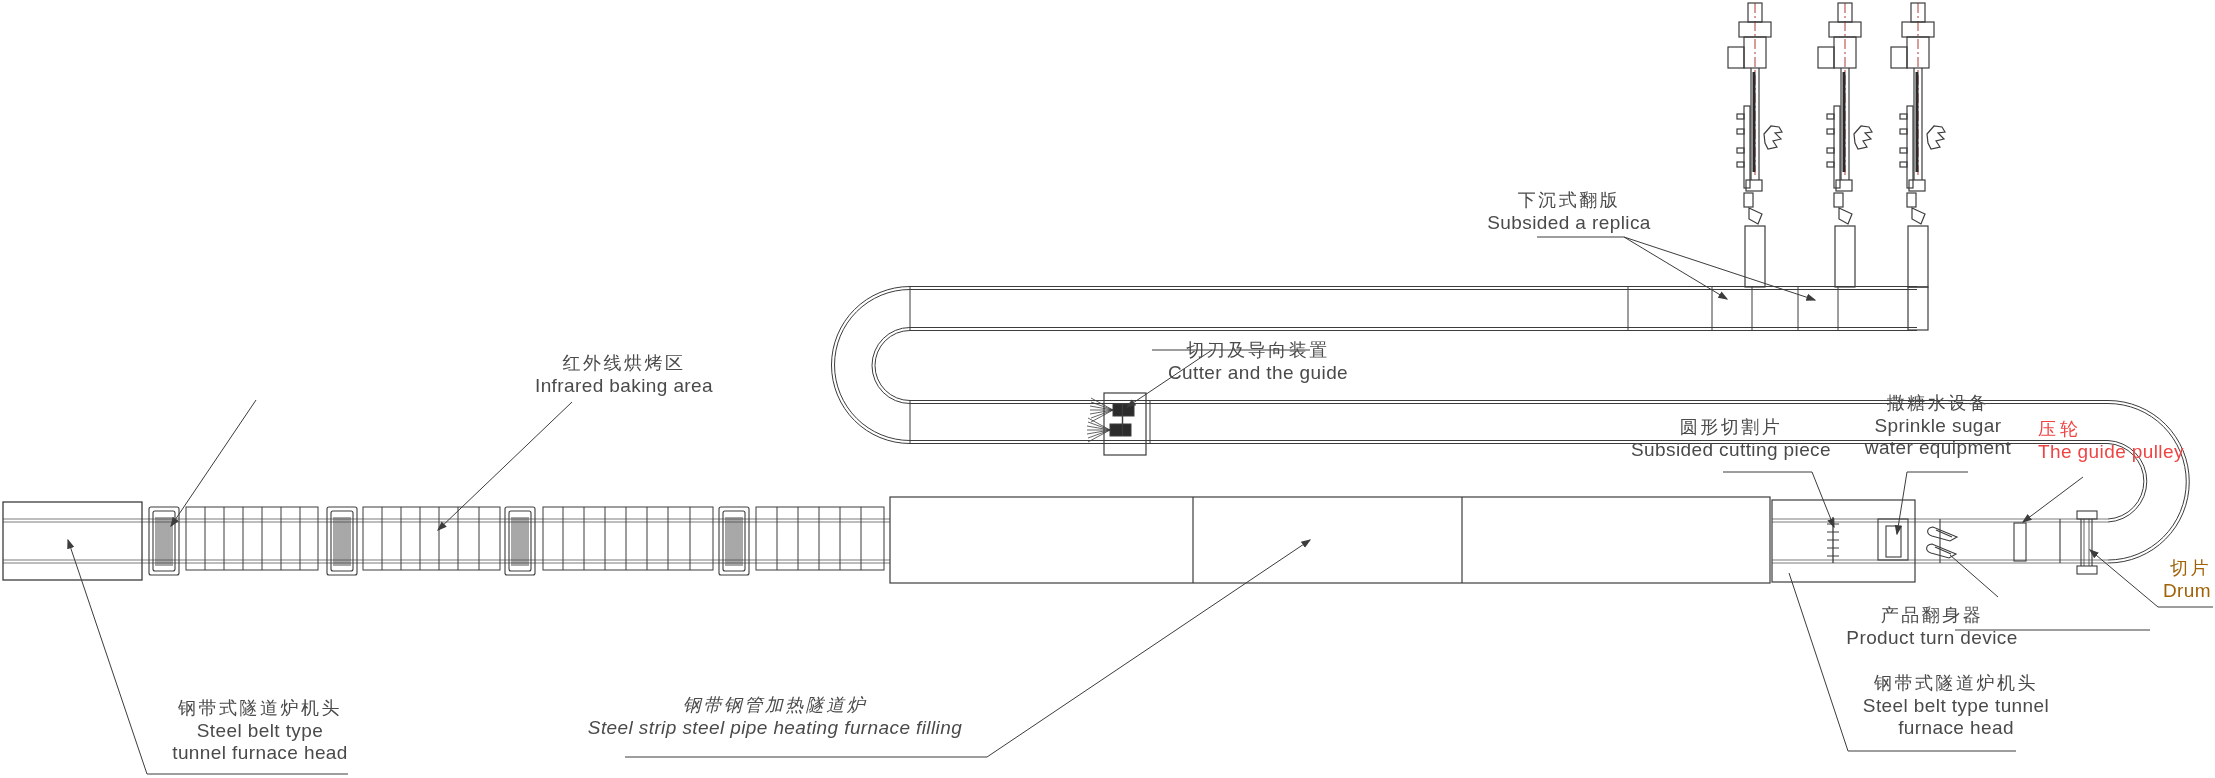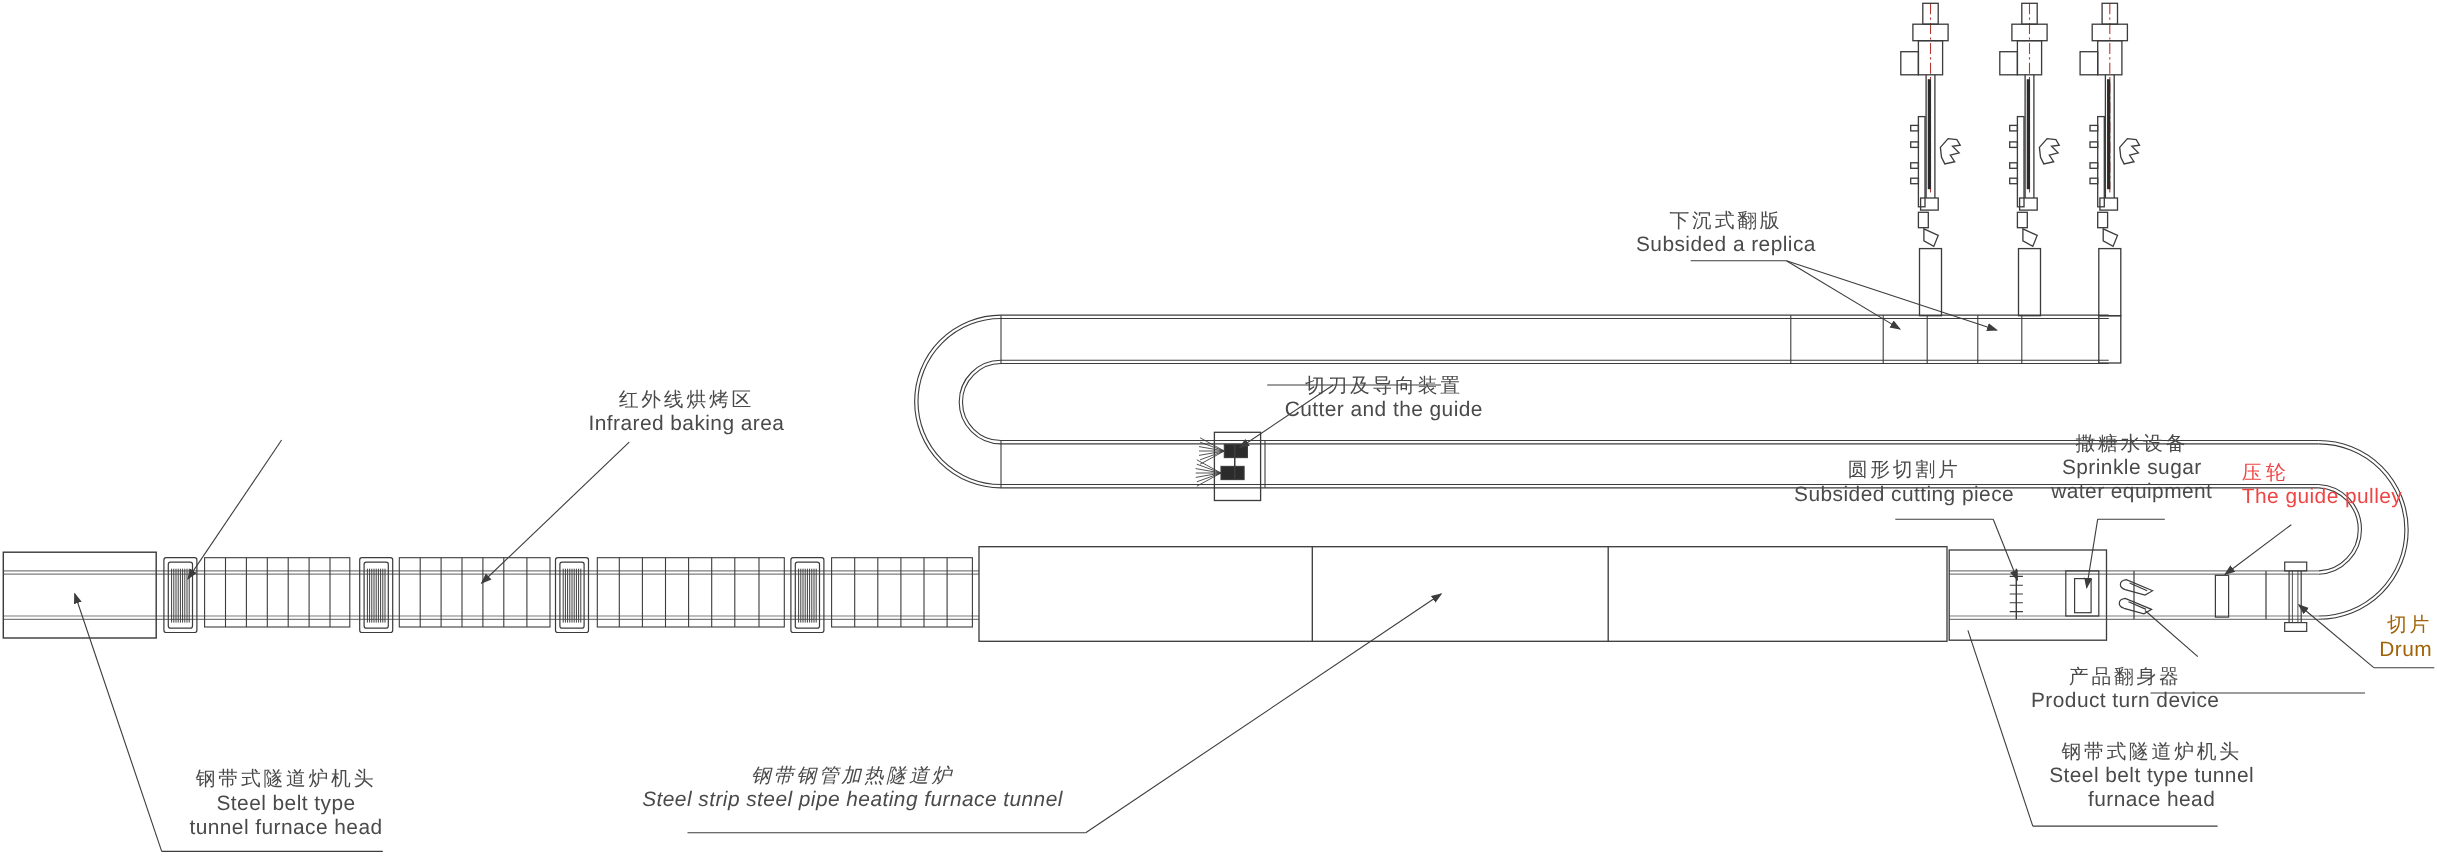--- a/index.html
+++ b/index.html
@@ -259,21 +259,21 @@
 </div>
 
 <div class="lbl" style="left:260px;top:698px;">
   <span class="zh">钢带式隧道炉机头</span>
   <span class="en">Steel belt type</span>
   <span class="en">tunnel furnace head</span>
 </div>
 
 <div class="lbl" style="left:775px;top:695px;font-style:italic;">
   <span class="zh">钢带钢管加热隧道炉</span>
-  <span class="en">Steel strip steel pipe heating furnace tunnel</span>
+  <span class="en">Steel strip steel pipe heating furnace filling</span>
 </div>
 
 <div class="lbl" style="left:1956px;top:673px;">
   <span class="zh">钢带式隧道炉机头</span>
   <span class="en">Steel belt type tunnel</span>
   <span class="en">furnace head</span>
 </div>
 
 </div>
 

